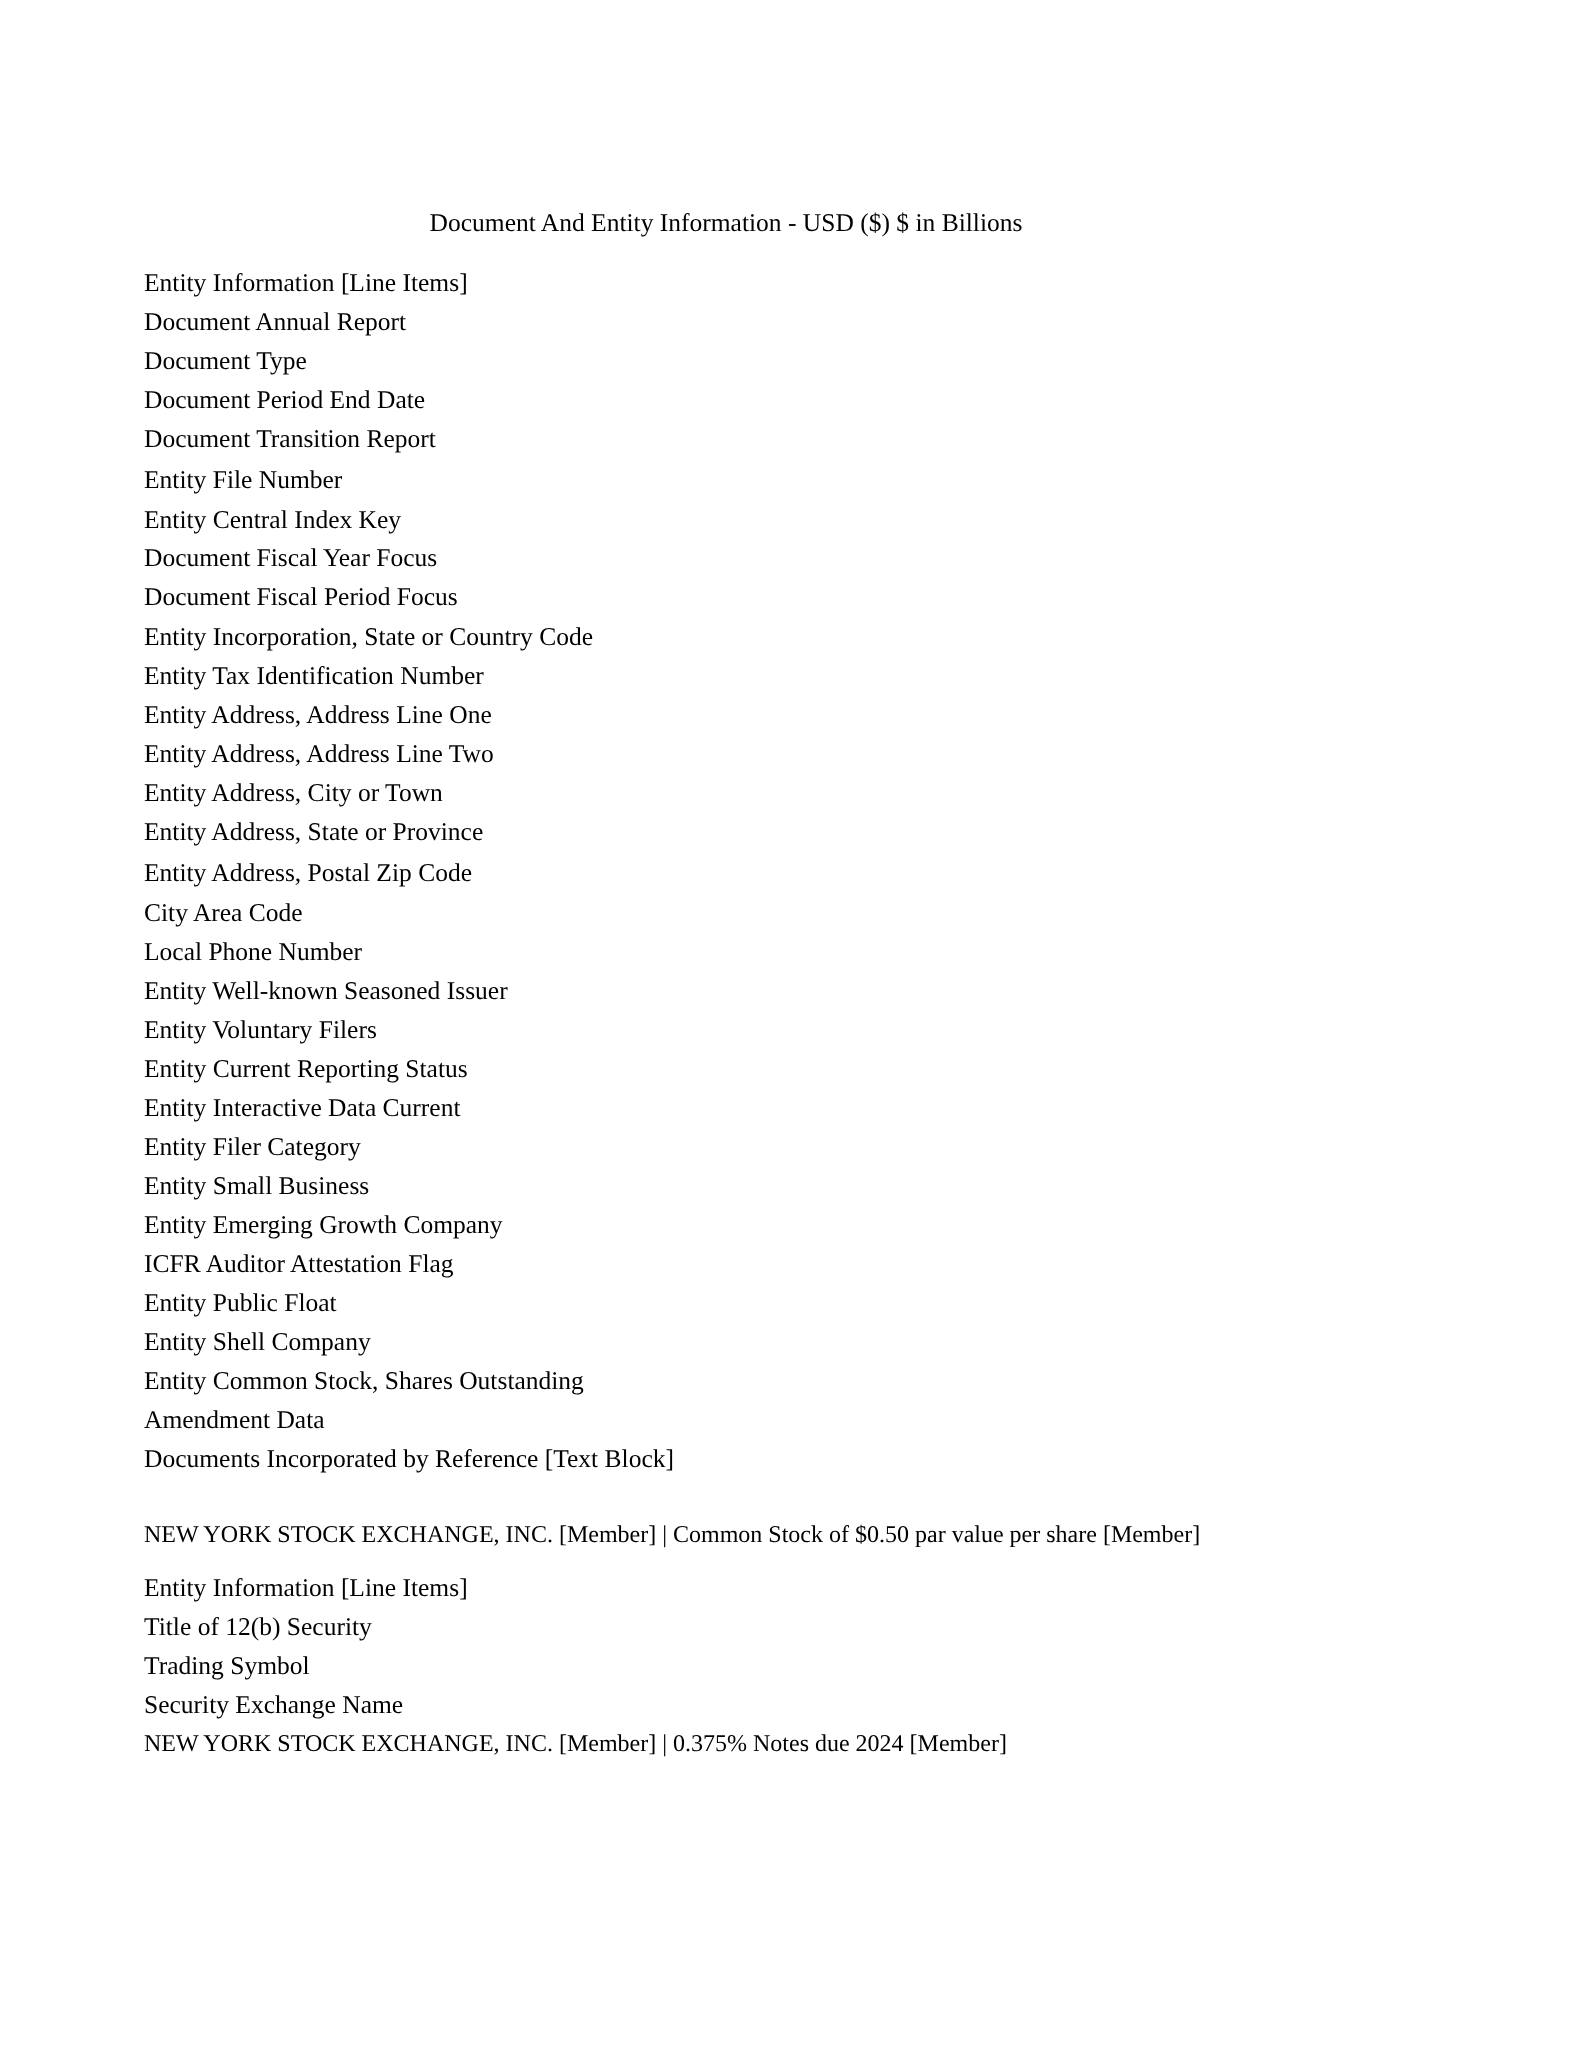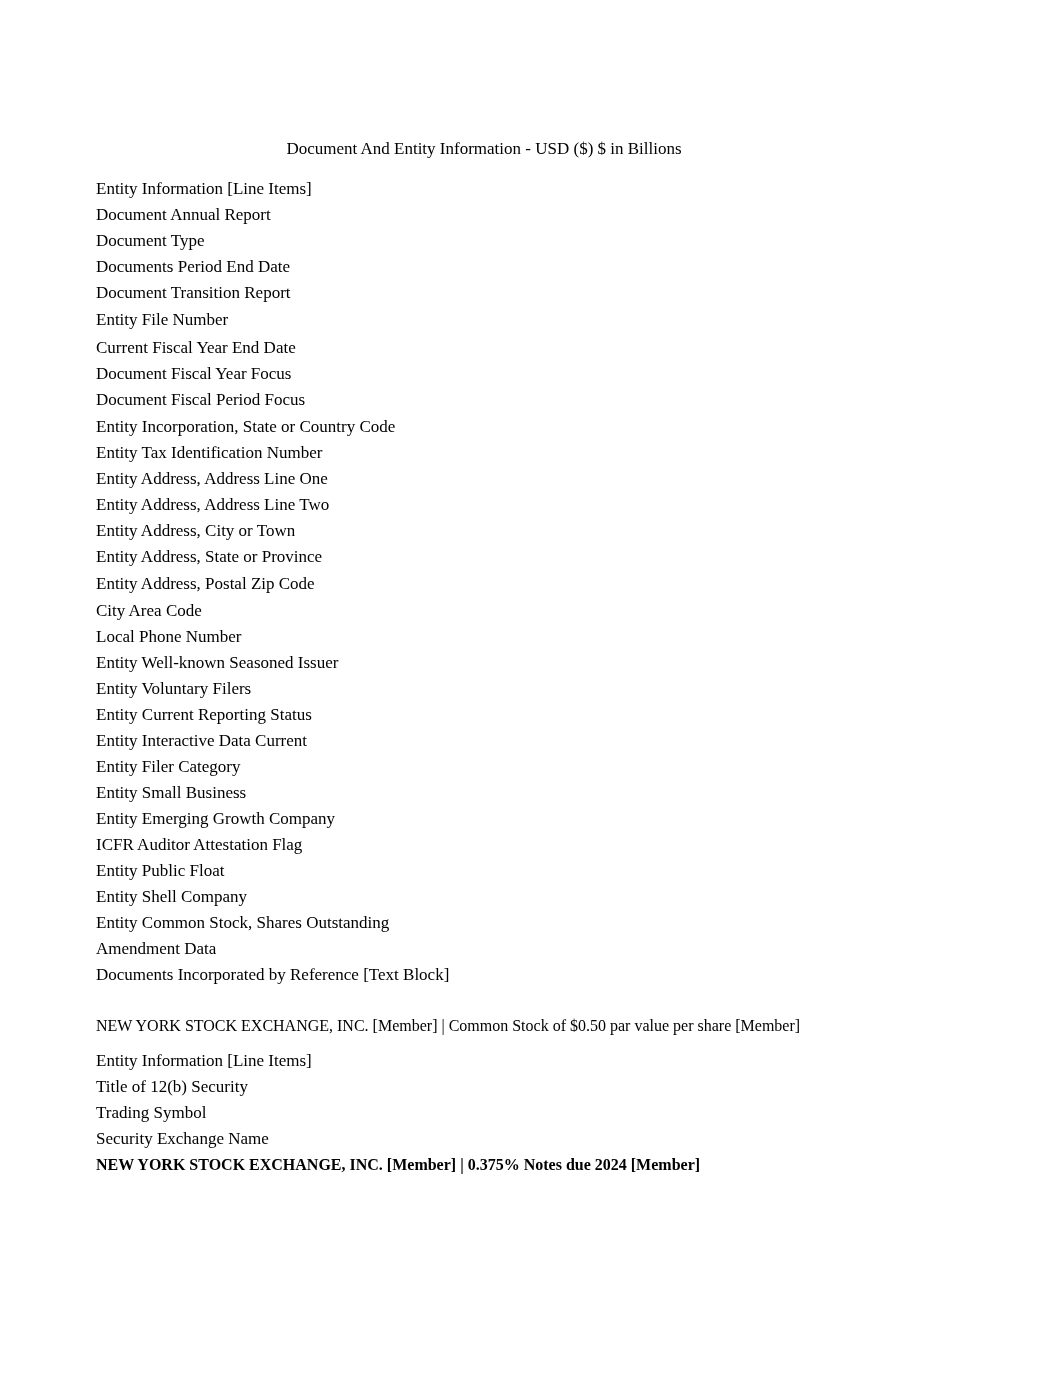--- a/index.html
+++ b/index.html
@@ -66,40 +66,39 @@
     width: 768px;
     white-space: normal;
     margin-top: 26px;
     margin-bottom: 10px;
   }
 
   .section-header.last {
     margin-top: 0;
     margin-bottom: 0;
     line-height: 26px;
-    font-weight: bold;
   }
 </style>
 </head>
 <body>
 
 <div id="page">
 
   <div class="report-title">Document And Entity Information - USD ($) $ in Billions</div>
 
   <div class="report-body">
 
     <div>
       <div class="row">Entity Information [Line Items]</div>
       <div class="row">Document Annual Report</div>
       <div class="row">Document Type</div>
-      <div class="row">Documents Period End Date</div>
+      <div class="row">Document Period End Date</div>
       <div class="row">Document Transition Report</div>
       <div class="row loose">Entity File Number</div>
-      <div class="row loose">Current Fiscal Year End Date</div>
+      <div class="row">Entity Central Index Key</div>
       <div class="row tight">Document Fiscal Year Focus</div>
       <div class="row loose">Document Fiscal Period Focus</div>
       <div class="row">Entity Incorporation, State or Country Code</div>
       <div class="row">Entity Tax Identification Number</div>
       <div class="row">Entity Address, Address Line One</div>
       <div class="row">Entity Address, Address Line Two</div>
       <div class="row">Entity Address, City or Town</div>
       <div class="row">Entity Address, State or Province</div>
       <div class="row loose">Entity Address, Postal Zip Code</div>
       <div class="row">City Area Code</div>

